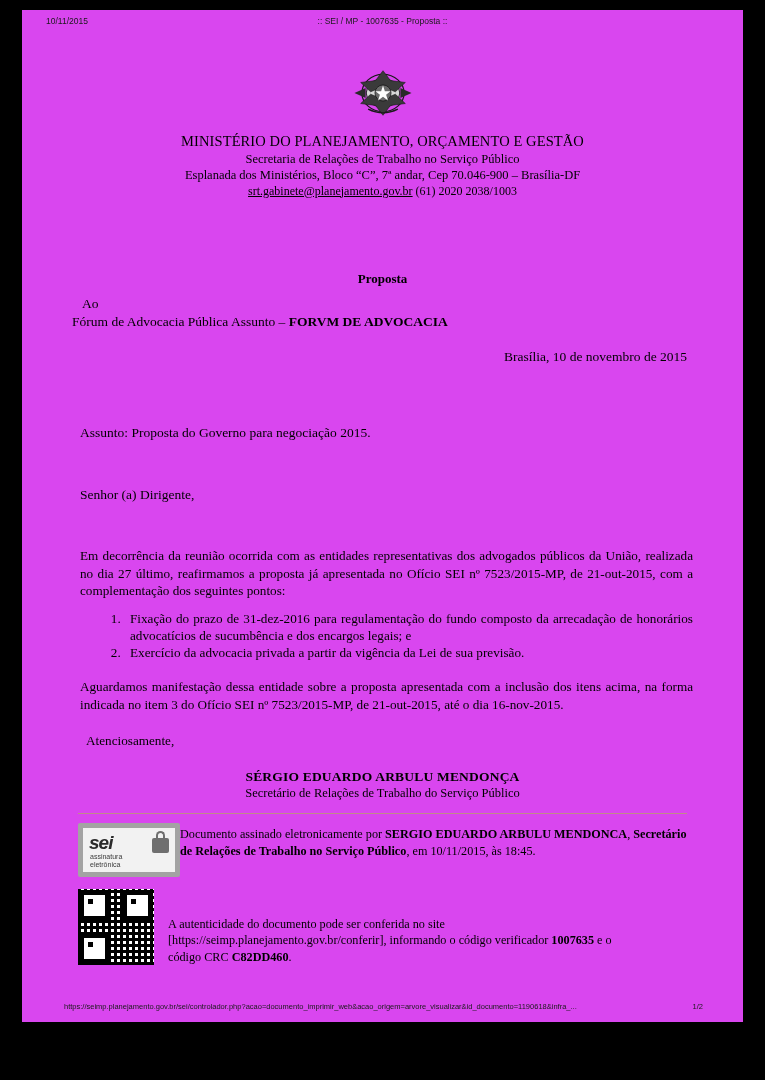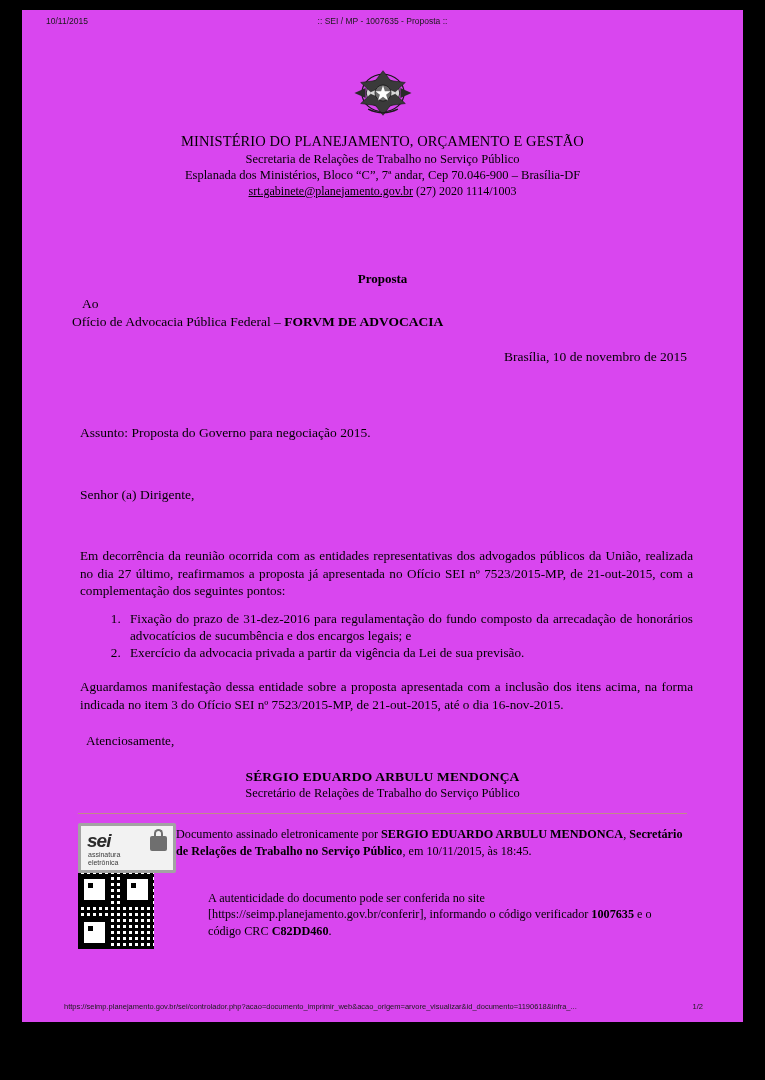--- a/index.html
+++ b/index.html
@@ -184,21 +184,21 @@
   }
   .sig-block {
     display: flex;
     align-items: flex-start;
     margin-top: 9px;
     padding: 0 6px;
   }
   .sei-logo {
     width: 92px;
     height: 44px;
-    border: 3px solid #a3a3a3;
+    border: 5px solid #a3a3a3;
     border-radius: 2px;
     background: #f2f2f2;
     position: relative;
     flex: 0 0 auto;
     overflow: hidden;
   }
   .sei-logo .sei-word {
     position: absolute;
     left: 6px;
     top: 4px;
@@ -249,23 +249,23 @@
   .sig-text {
     font-size: 12.2px;
     line-height: 1.35;
     padding-top: 3px;
   }
   .sig-text b {
     font-weight: bold;
   }
   .qr-block {
     display: flex;
-    align-items: center;
+    align-items: flex-end;
+    margin-top: 12px;
     padding: 0 6px;
-    gap: 40px;
   }
   .qr {
     width: 76px;
     height: 76px;
     flex: 0 0 auto;
     background-color: #ffffff;
     background-image:
       repeating-linear-gradient(90deg, #000 0 3px, transparent 3px 6px),
       repeating-linear-gradient(0deg, #000 0 3px, transparent 3px 6px);
     background-blend-mode: multiply;
@@ -322,29 +322,29 @@
       <path d="M50 38 L53 47 L62 47 L55 53 L58 62 L50 56 L42 62 L45 53 L38 47 L47 47 Z" fill="#ffffff"></path>
       <path d="M26 76 q24 12 48 0" fill="none" stroke="#1a1a1a" stroke-width="2"></path>
     </svg>
 
     <div class="org-block">
       <div class="org-name">MINISTÉRIO DO PLANEJAMENTO, ORÇAMENTO E GESTÃO</div>
       <div class="org-sub">Secretaria de Relações de Trabalho no Serviço Público</div>
       <div class="org-addr">Esplanada dos Ministérios, Bloco “C”, 7ª andar, Cep 70.046-900 – Brasília-DF</div>
       <div class="org-mail">
         <u>srt.gabinete@planejamento.gov.br</u>
-        <span>(27) 2020 1114/1003</span>
+        <span>(61) 2020 2038/1003</span>
       </div>
     </div>
 
     <div class="title-proposta">Proposta</div>
 
     <div class="addressee">
       <div class="ao">Ao</div>
-      <div class="forum"><span>Ofício de Advocacia Pública Federal – </span><b>FORVM DE ADVOCACIA</b></div>
+      <div class="forum"><span>Fórum de Advocacia Pública Assunto – </span><b>FORVM DE ADVOCACIA</b></div>
     </div>
 
     <div class="place-date">Brasília, 10 de novembro de 2015</div>
 
     <div class="assunto">Assunto: Proposta do Governo para negociação 2015.</div>
 
     <div class="greeting">Senhor (a) Dirigente,</div>
 
     <div class="para">Em decorrência da reunião ocorrida com as entidades representativas dos advogados públicos da União, realizada no dia 27 último, reafirmamos a proposta já apresentada no Ofício SEI nº 7523/2015-MP, de 21-out-2015, com a complementação dos seguintes pontos:</div>
 

